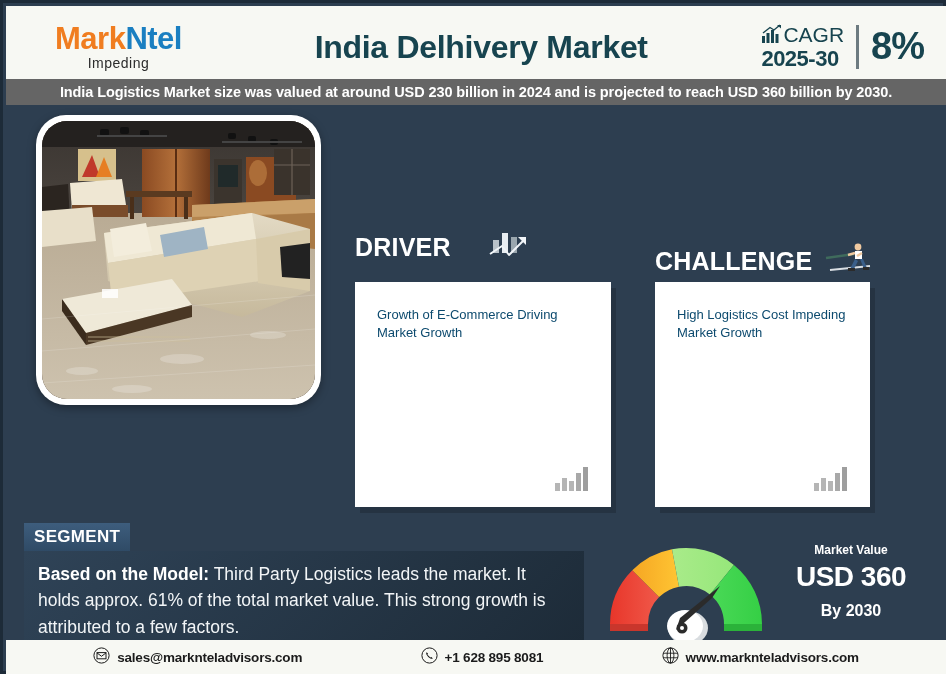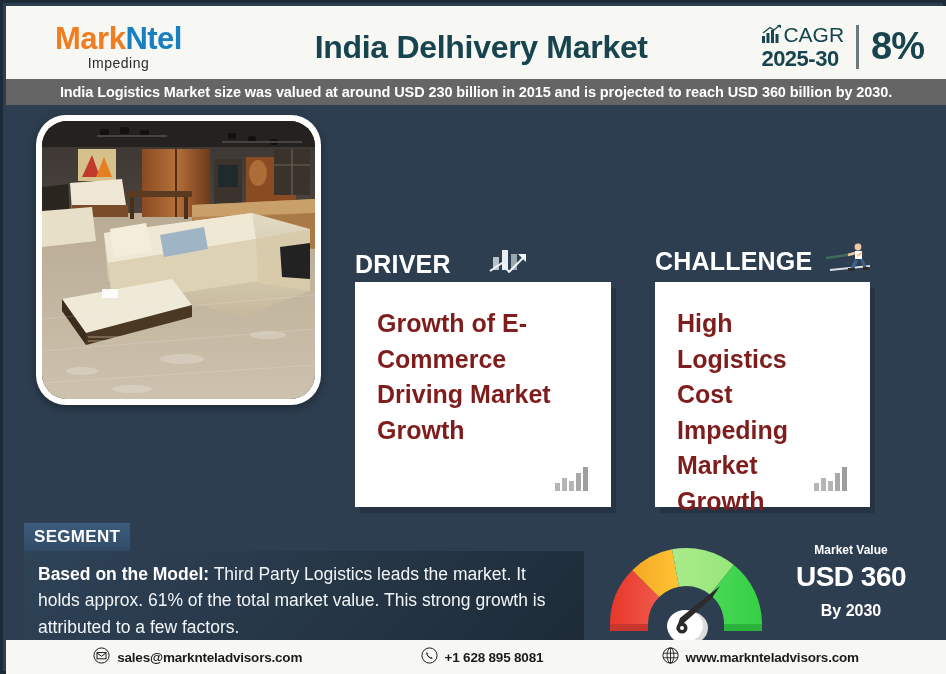--- a/index.html
+++ b/index.html
@@ -85,34 +85,34 @@
     width:100%;height:100%;border-radius:25px;overflow:hidden;position:relative;
     background:#8a7762;
   }
   .photo svg{display:block;width:100%;height:100%;}
 
   
   .sec-head{
     position:absolute;display:flex;align-items:center;gap:12px;
     color:#ffffff;font-size:25px;font-weight:bold;letter-spacing:0.2px;
   }
-  .sec-head.driver{left:349px;top:140px;gap:36px;}
+  .sec-head.driver{left:349px;top:123px;gap:36px;}
   .sec-head.challenge{left:649px;top:136px;}
   .sec-icon{display:block;}
 
   
   .card{
     position:absolute;background:#ffffff;
     box-shadow:5px 6px 0 rgba(0,0,0,.17);
     box-sizing:border-box;padding:24px 22px 0 22px;
   }
   .card.driver{left:349px;top:177px;width:256px;height:225px;}
   .card.challenge{left:649px;top:177px;width:215px;height:225px;}
   .card-text{
-    font-size:25px;font-weight:bold;color:#7f1d1d;line-height:1.42;
+    font-size:13px;font-weight:normal;color:#0c4a6e;line-height:1.42;
   }
   .card-bars{position:absolute;right:20px;bottom:12px;}
 
   
   .seg-badge{
     position:absolute;left:18px;top:418px;
     padding:4px 10px 5px 10px;
     background:linear-gradient(180deg,#3d5d7d 0%,#2f4a65 100%);
     color:#ffffff;font-size:17px;font-weight:bold;letter-spacing:0.3px;
   }
@@ -183,21 +183,21 @@
           </span>
           <span class="cagr-label">CAGR</span>
         </div>
         <div class="cagr-years">2025-30</div>
       </div>
       <div class="cagr-divider"></div>
       <div class="cagr-value">8%</div>
     </div>
   </div>
 
-  <div class="subtitle-banner">India Logistics Market size was valued at around USD 230 billion in 2015 and is projected to reach USD 360 billion by 2030.</div>
+  <div class="subtitle-banner">India Logistics Market size was valued at around USD 230 billion in 2024 and is projected to reach USD 360 billion by 2030.</div>
 
   <div class="body-area">
 
     <div class="photo-frame">
       <div class="photo">
         <svg viewBox="0 0 273 278" preserveAspectRatio="none">
           <defs>
             <linearGradient id="floorG" x1="0" y1="0" x2="0" y2="1">
               <stop offset="0" stop-color="#b9ab94"></stop>
                 <stop offset="1" stop-color="#cdc2ae"></stop>

